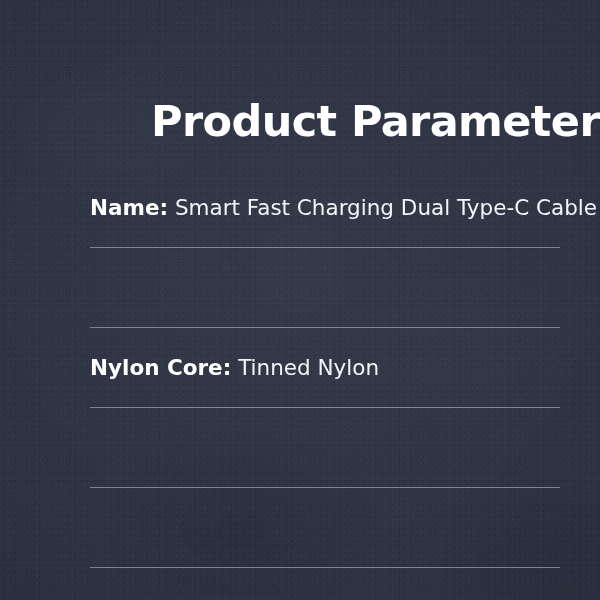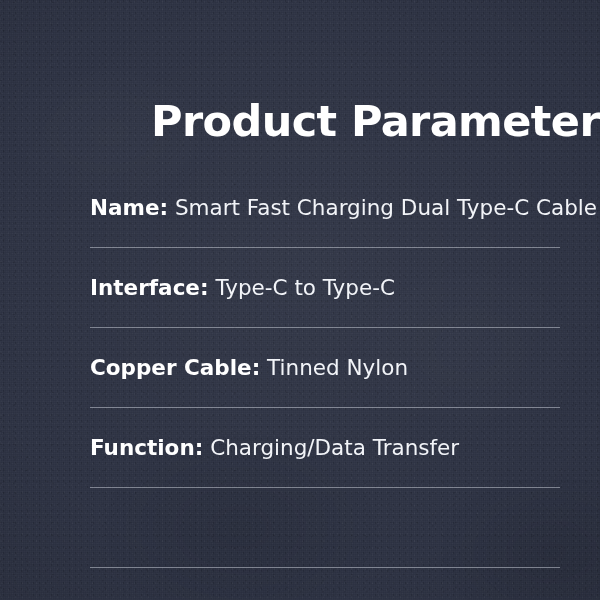--- a/index.html
+++ b/index.html
@@ -145,40 +145,32 @@
 
       <div class="row">
         <div class="row-text">
           <span class="row-label">Name:</span>
           <span class="row-value">Smart Fast Charging Dual Type-C Cable</span>
         </div>
         <div class="divider"></div>
       </div>
 
       <div class="row">
-        <div class="row-text">
-          <span class="row-label">Interface:</span>
-          <span class="row-value">Type-C to Type-C</span>
-        </div>
         <div class="divider"></div>
       </div>
 
       <div class="row">
         <div class="row-text">
-          <span class="row-label">Copper Cable:</span>
+          <span class="row-label">Nylon Core:</span>
           <span class="row-value">Tinned Nylon</span>
         </div>
         <div class="divider"></div>
       </div>
 
       <div class="row">
-        <div class="row-text">
-          <span class="row-label">Function:</span>
-          <span class="row-value">Charging/Data Transfer</span>
-        </div>
         <div class="divider"></div>
       </div>
 
       <div class="row">
         <div class="divider"></div>
       </div>
 
     </div>
   </div>
 </div>

